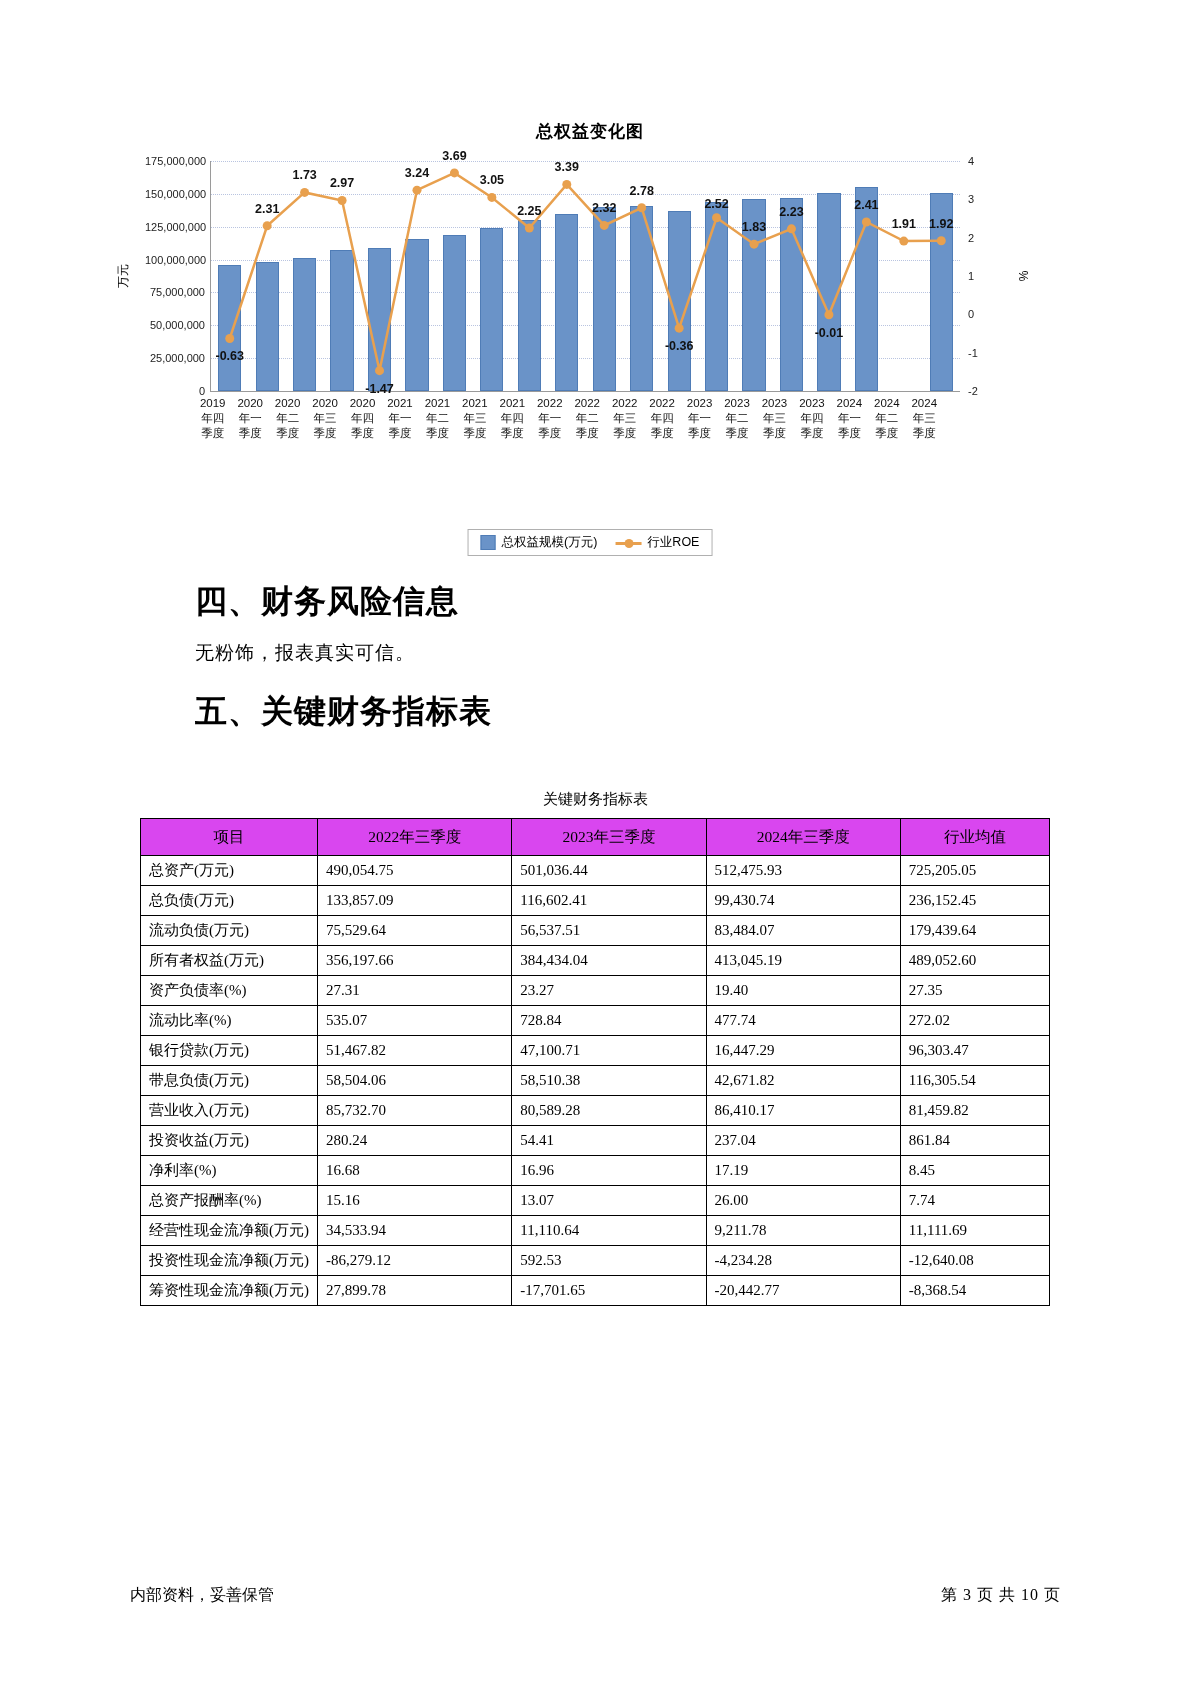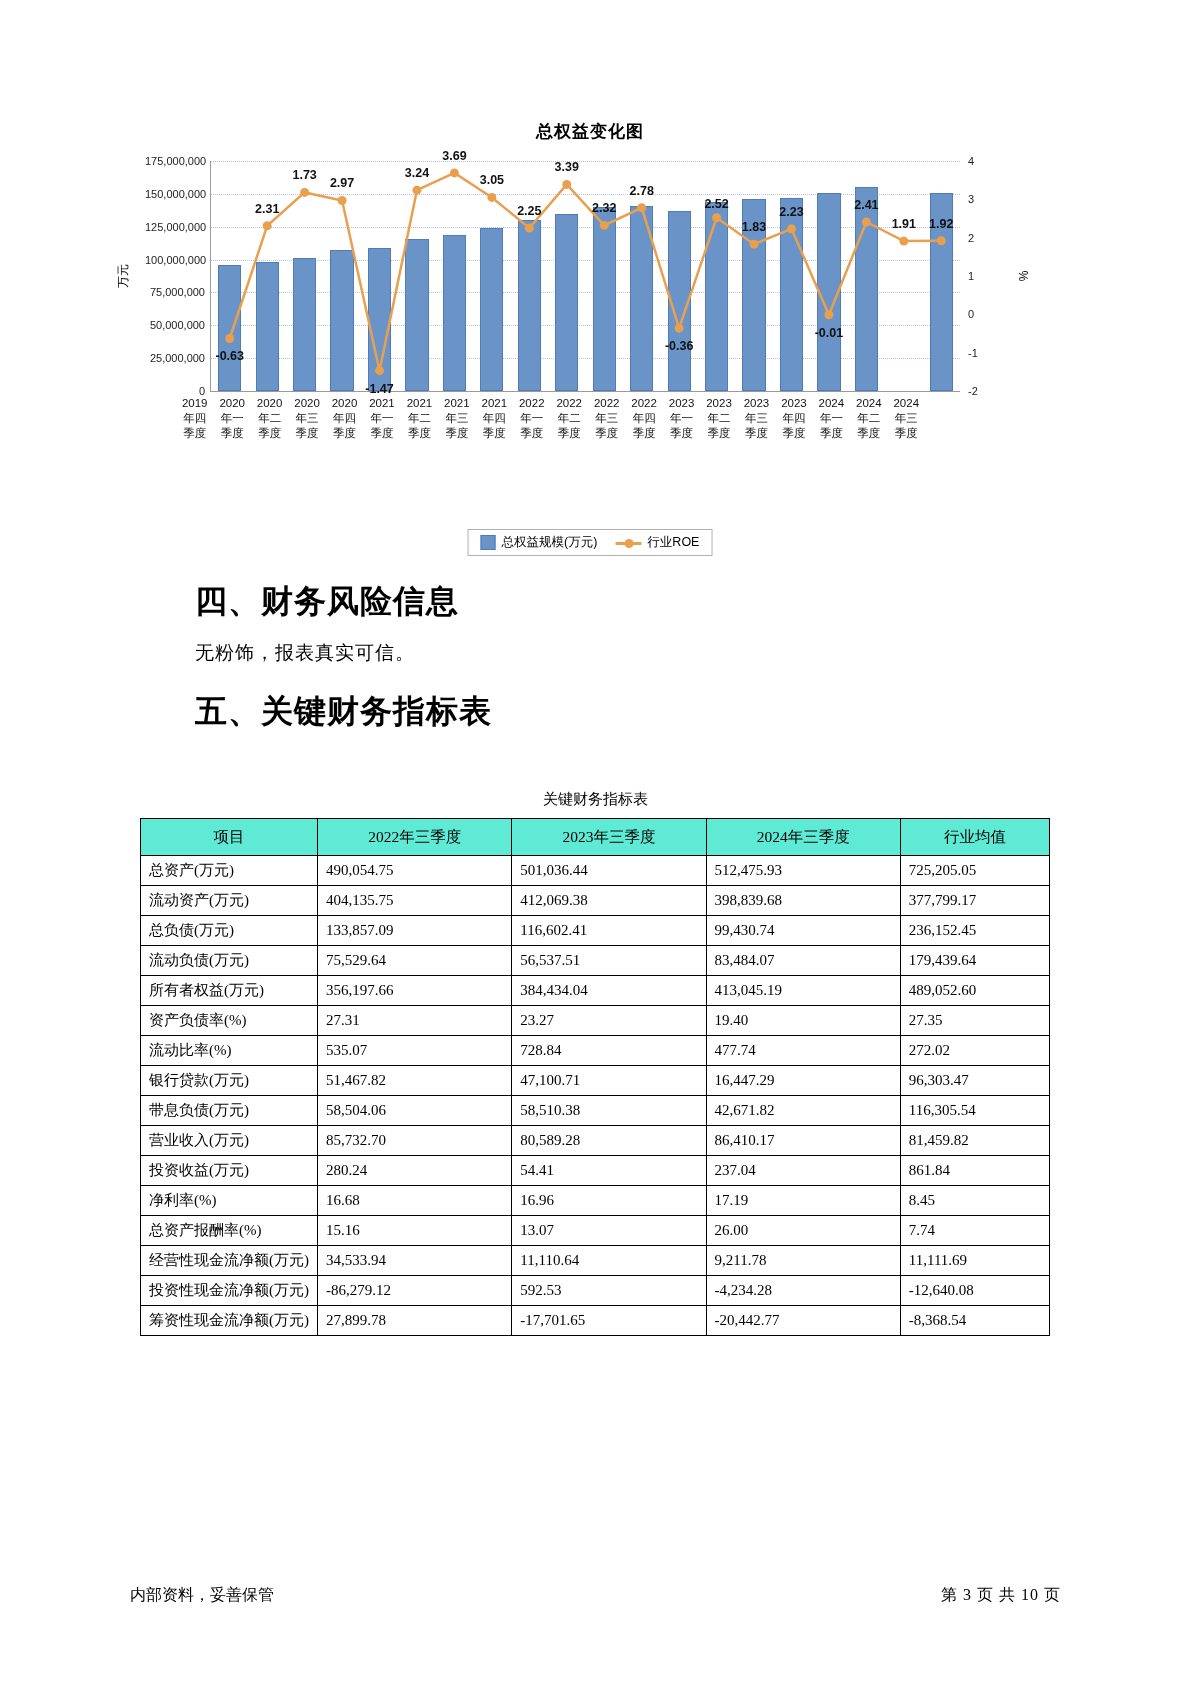--- a/index.html
+++ b/index.html
@@ -44,21 +44,21 @@
   .bar {
     position:absolute; bottom:0; background:#6a93c8; border:1px solid #4f7cb6;
     box-sizing:border-box;
   }
   .line-svg { position:absolute; left:0; top:0; width:100%; height:100%; overflow:visible; }
   .pt-label {
     position:absolute; font-size:12.5px; font-weight:bold;
     font-family:"Liberation Sans", sans-serif; color:#111;
     transform:translate(-50%,-50%); white-space:nowrap;
   }
-  .xticks { position:relative; margin-left:36px; margin-right:80px; height:120px; }
+  .xticks { position:relative; margin-left:54px; margin-right:80px; height:120px; }
   .xtick {
     position:absolute; top:4px; width:26px; text-align:center;
     font-size:11.5px; font-family:"Liberation Sans", sans-serif;
     line-height:15px; transform:translateX(-50%); color:#111;
     word-break:break-all;
   }
   .legend {
     position:absolute; left:50%; transform:translateX(-50%); bottom:-6px;
     border:1px solid #b0b0b0; padding:4px 12px; display:flex; gap:18px;
     align-items:center; background:#fff; font-size:12.5px;
@@ -90,21 +90,21 @@
     font-size:15px; font-family:"Liberation Sans", sans-serif;
   }
   table.fin {
     position:absolute; left:140px; top:818px; width:910px;
     border-collapse:collapse; font-size:15px;
   }
   table.fin th, table.fin td {
     border:1px solid #000; padding:5px 8px; vertical-align:middle;
   }
   table.fin thead th {
-    background:#5eead4; color:#000; text-align:center; font-weight:normal;
+    background:#d946ef; color:#000; text-align:center; font-weight:normal;
     height:26px; font-size:15.5px;
   }
   table.fin td.item { width:160px; }
   table.fin td.val  { width:auto; }
 
   
   .footer-left {
     position:absolute; left:130px; bottom:78px; font-size:16px;
   }
   .footer-right {
@@ -262,27 +262,20 @@
     </thead>
     <tbody id="tbody">
         <tr>
           <td class="item">总资产(万元)</td>
           <td class="val">490,054.75</td>
           <td class="val">501,036.44</td>
           <td class="val">512,475.93</td>
           <td class="val">725,205.05</td>
         </tr>
         <tr>
-          <td class="item">流动资产(万元)</td>
-          <td class="val">404,135.75</td>
-          <td class="val">412,069.38</td>
-          <td class="val">398,839.68</td>
-          <td class="val">377,799.17</td>
-        </tr>
-        <tr>
           <td class="item">总负债(万元)</td>
           <td class="val">133,857.09</td>
           <td class="val">116,602.41</td>
           <td class="val">99,430.74</td>
           <td class="val">236,152.45</td>
         </tr>
         <tr>
           <td class="item">流动负债(万元)</td>
           <td class="val">75,529.64</td>
           <td class="val">56,537.51</td>

